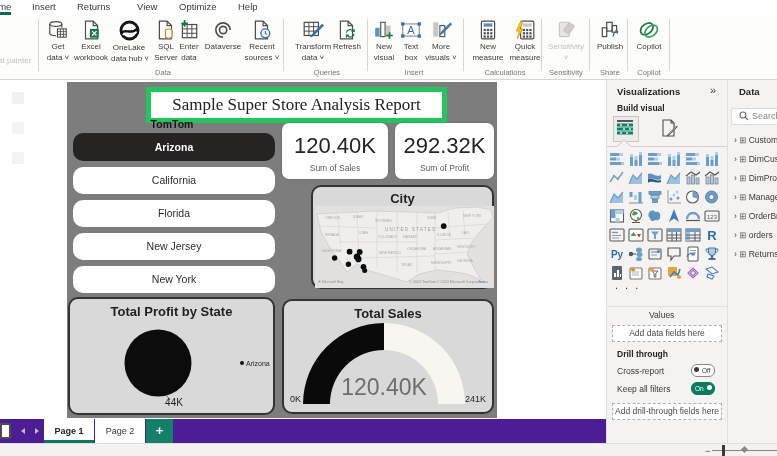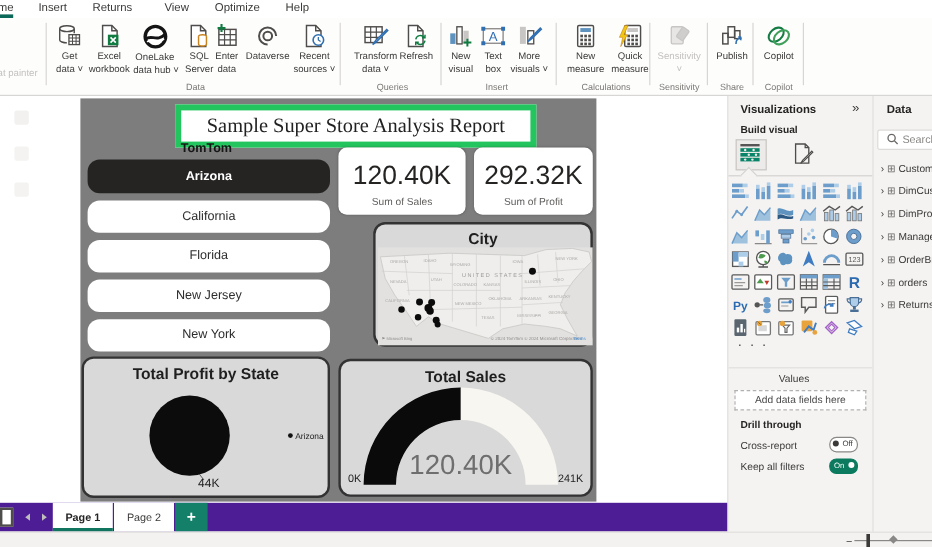--- a/index.html
+++ b/index.html
@@ -724,20 +724,21 @@
     <div style="position:absolute;left:10px;top:286px;font-size:8.5px;color:#3b3a39;">Cross-report</div>
     <div class="tgl" style="left:84px;top:284px;background:#fff;border:1px solid #8a8886;">
         <span style="position:absolute;left:2px;top:2px;width:5px;height:5px;border-radius:50%;background:#3b3a39;"></span>
         <span style="position:absolute;left:10px;top:1.5px;color:#3b3a39;">Off</span>
       </div>
     <div style="position:absolute;left:10px;top:304px;font-size:8.5px;color:#3b3a39;">Keep all filters</div>
     <div class="tgl" style="left:84px;top:302px;background:#0b7a5e;border:1px solid #0b7a5e;">
         <span style="position:absolute;left:3px;top:1.5px;color:#fff;">On</span>
         <span style="position:absolute;right:2px;top:2px;width:5px;height:5px;border-radius:50%;background:#fff;"></span>
       </div>
+    <div class="dashbox" style="top:323px;">Add drill-through fields here</div>
   </div>
 
   <div id="datapane">
     <div class="ptit" style="position:absolute;left:11px;top:6px;">Data</div>
     <div style="position:absolute;left:3px;top:28px;width:70px;height:15px;background:#fff;border:1px solid #dddbd9;border-radius:2px;"></div>
     <svg style="position:absolute;left:11px;top:31px;" width="10" height="10" viewBox="0 0 10 10">
         <circle cx="4" cy="4" r="3" fill="none" stroke="#6a6866" stroke-width="1.1"></circle>
         <line x1="6.2" y1="6.2" x2="9" y2="9" stroke="#6a6866" stroke-width="1.1"></line>
       </svg>
     <div style="position:absolute;left:24px;top:31px;font-size:9px;color:#8a8886;">Search</div>

